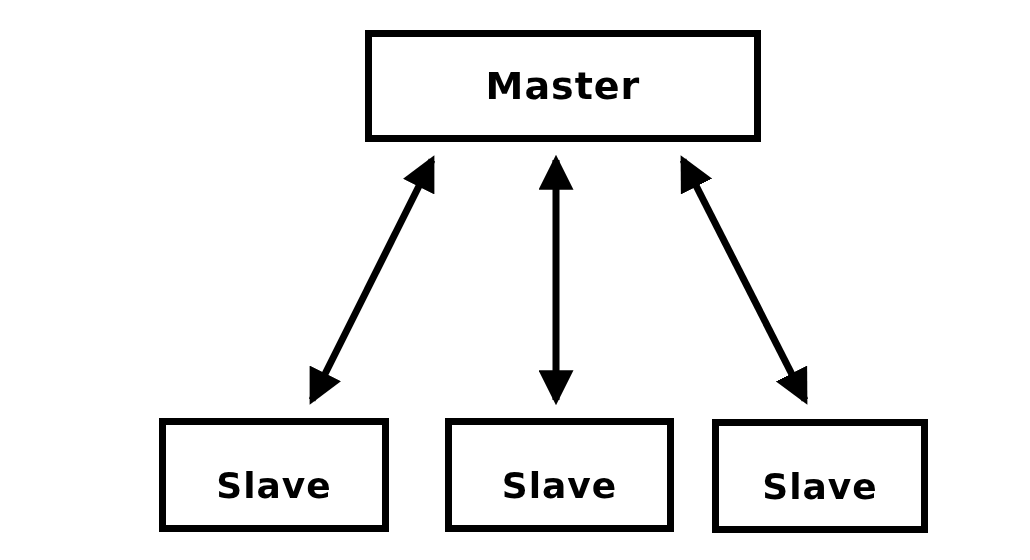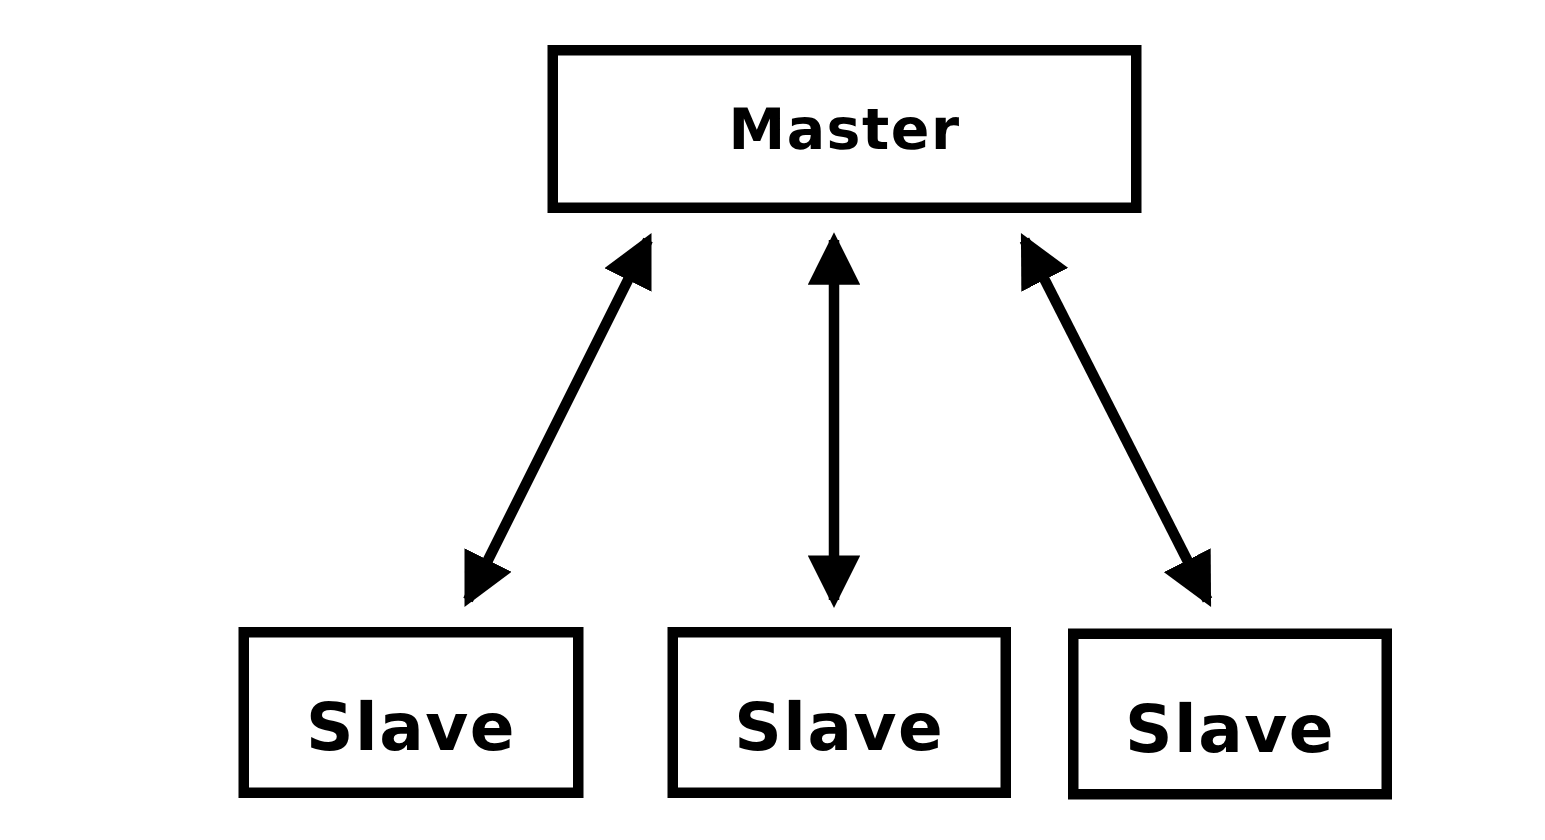--- a/index.html
+++ b/index.html
@@ -30,21 +30,21 @@
     letter-spacing: 1px;
     white-space: nowrap;
   }
   #master-node {
     left: 365px;
     top: 30px;
     width: 396px;
     height: 112px;
   }
   #master-node .label { font-size: 38px; }
-  .slave .label { font-size: 44px; margin-top: 21px; }
+  .slave .label { font-size: 36px; margin-top: 21px; }
   #slave-node-1 { left: 159px; top: 418px; width: 230px; height: 114px; }
   #slave-node-2 { left: 445px; top: 418px; width: 229px; height: 114px; }
   #slave-node-3 { left: 712px; top: 419px; width: 216px; height: 114px; }
   #arrow-layer {
     position: absolute;
     left: 0;
     top: 0;
     width: 1030px;
     height: 560px;
   }

